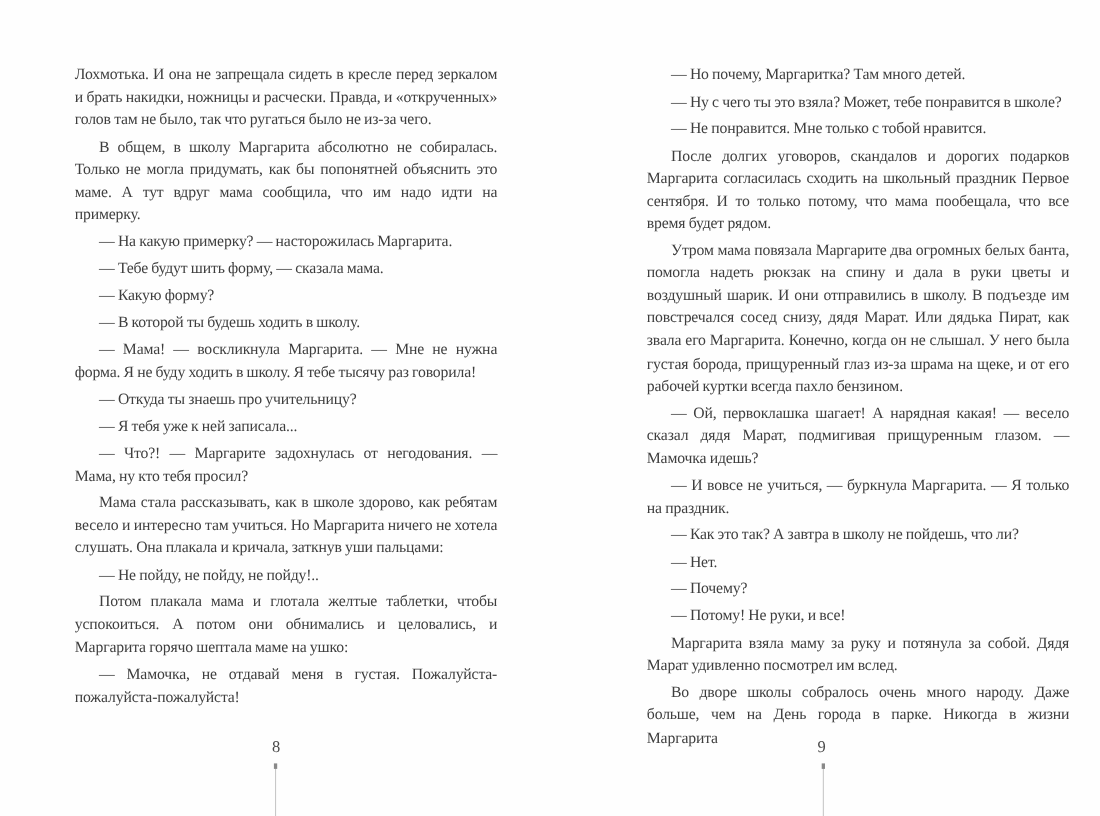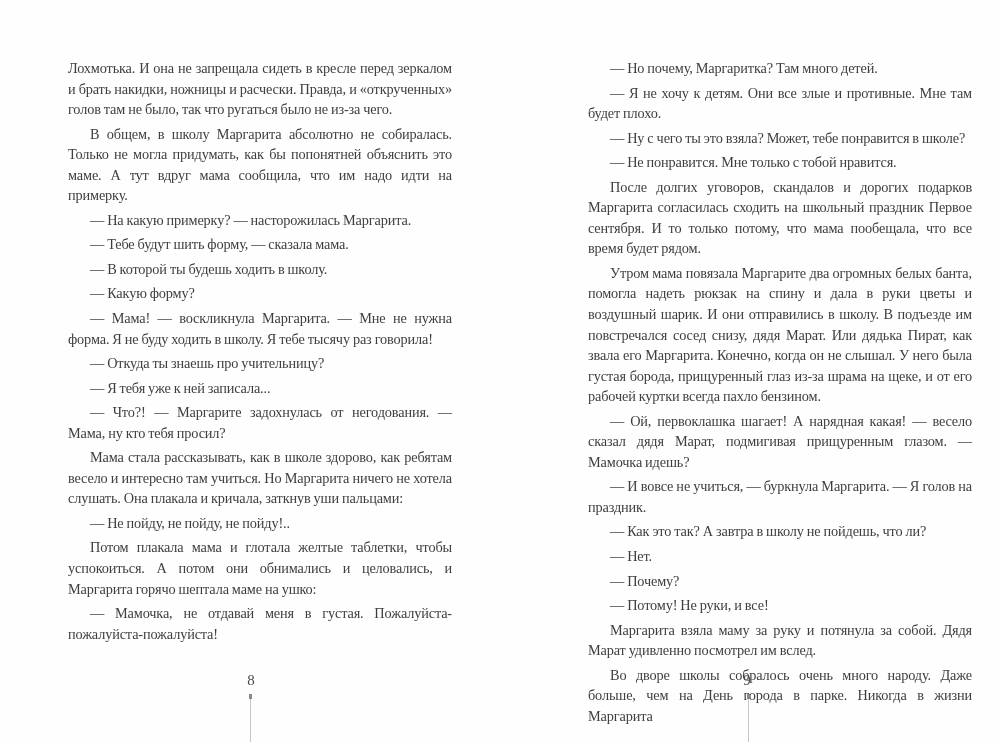--- a/index.html
+++ b/index.html
@@ -69,44 +69,43 @@
 
 <div class="spread">
 
   <section class="page page-left">
     <div class="text-block">
 
     <p class="para">Лохмотька. И она не запрещала сидеть в кресле перед зеркалом и брать накидки, ножницы и расчески. Правда, и «открученных» голов там не было, так что ругаться было не из-за чего.</p>
         <p class="para indent">В общем, в школу Маргарита абсолютно не собиралась. Только не могла придумать, как бы попонятней объяснить это маме. А тут вдруг мама сообщила, что им надо идти на примерку.</p>
         <p class="para indent">— На какую примерку? — насторожилась Маргарита.</p>
         <p class="para indent">— Тебе будут шить форму, — сказала мама.</p>
+        <p class="para indent">— Какую форму?</p>
         <p class="para indent">— В которой ты будешь ходить в школу.</p>
-        <p class="para indent">— Какую форму?</p>
         <p class="para indent">— Мама! — воскликнула Маргарита. — Мне не нужна форма. Я не буду ходить в школу. Я тебе тысячу раз говорила!</p>
         <p class="para indent">— Откуда ты знаешь про учительницу?</p>
         <p class="para indent">— Я тебя уже к ней записала...</p>
         <p class="para indent">— Что?! — Маргарите задохнулась от негодования. — Мама, ну кто тебя просил?</p>
         <p class="para indent">Мама стала рассказывать, как в школе здорово, как ребятам весело и интересно там учиться. Но Маргарита ничего не хотела слушать. Она плакала и кричала, заткнув уши пальцами:</p>
         <p class="para indent">— Не пойду, не пойду, не пойду!..</p>
         <p class="para indent">Потом плакала мама и глотала желтые таблетки, чтобы успокоиться. А потом они обнимались и целовались, и Маргарита горячо шептала маме на ушко:</p>
         <p class="para indent">— Мамочка, не отдавай меня в густая. Пожалуйста-пожалуйста-пожалуйста!</p>
       </div>
   </section>
 
   <section class="page page-right">
     <div class="text-block">
 
     <p class="para indent">— Но почему, Маргаритка? Там много детей.</p>
-        <p class="para indent">— Я не хочу к детям. Они все злые и противные. Мне там будет плохо.</p>
         <p class="para indent">— Ну с чего ты это взяла? Может, тебе понравится в школе?</p>
         <p class="para indent">— Не понравится. Мне только с тобой нравится.</p>
         <p class="para indent">После долгих уговоров, скандалов и дорогих подарков Маргарита согласилась сходить на школьный праздник Первое сентября. И то только потому, что мама пообещала, что все время будет рядом.</p>
         <p class="para indent">Утром мама повязала Маргарите два огромных белых банта, помогла надеть рюкзак на спину и дала в руки цветы и воздушный шарик. И они отправились в школу. В подъезде им повстречался сосед снизу, дядя Марат. Или дядька Пират, как звала его Маргарита. Конечно, когда он не слышал. У него была густая борода, прищуренный глаз из-за шрама на щеке, и от его рабочей куртки всегда пахло бензином.</p>
         <p class="para indent">— Ой, первоклашка шагает! А нарядная какая! — весело сказал дядя Марат, подмигивая прищуренным глазом. — Мамочка идешь?</p>
-        <p class="para indent">— И вовсе не учиться, — буркнула Маргарита. — Я голов на праздник.</p>
+        <p class="para indent">— И вовсе не учиться, — буркнула Маргарита. — Я только на праздник.</p>
         <p class="para indent">— Как это так? А завтра в школу не пойдешь, что ли?</p>
         <p class="para indent">— Нет.</p>
         <p class="para indent">— Почему?</p>
         <p class="para indent">— Потому! Не руки, и все!</p>
         <p class="para indent">Маргарита взяла маму за руку и потянула за собой. Дядя Марат удивленно посмотрел им вслед.</p>
         <p class="para indent">Во дворе школы собралось очень много народу. Даже больше, чем на День города в парке. Никогда в жизни Маргарита</p>
       </div>
   </section>
 
   <div class="folio folio-left">8</div>

